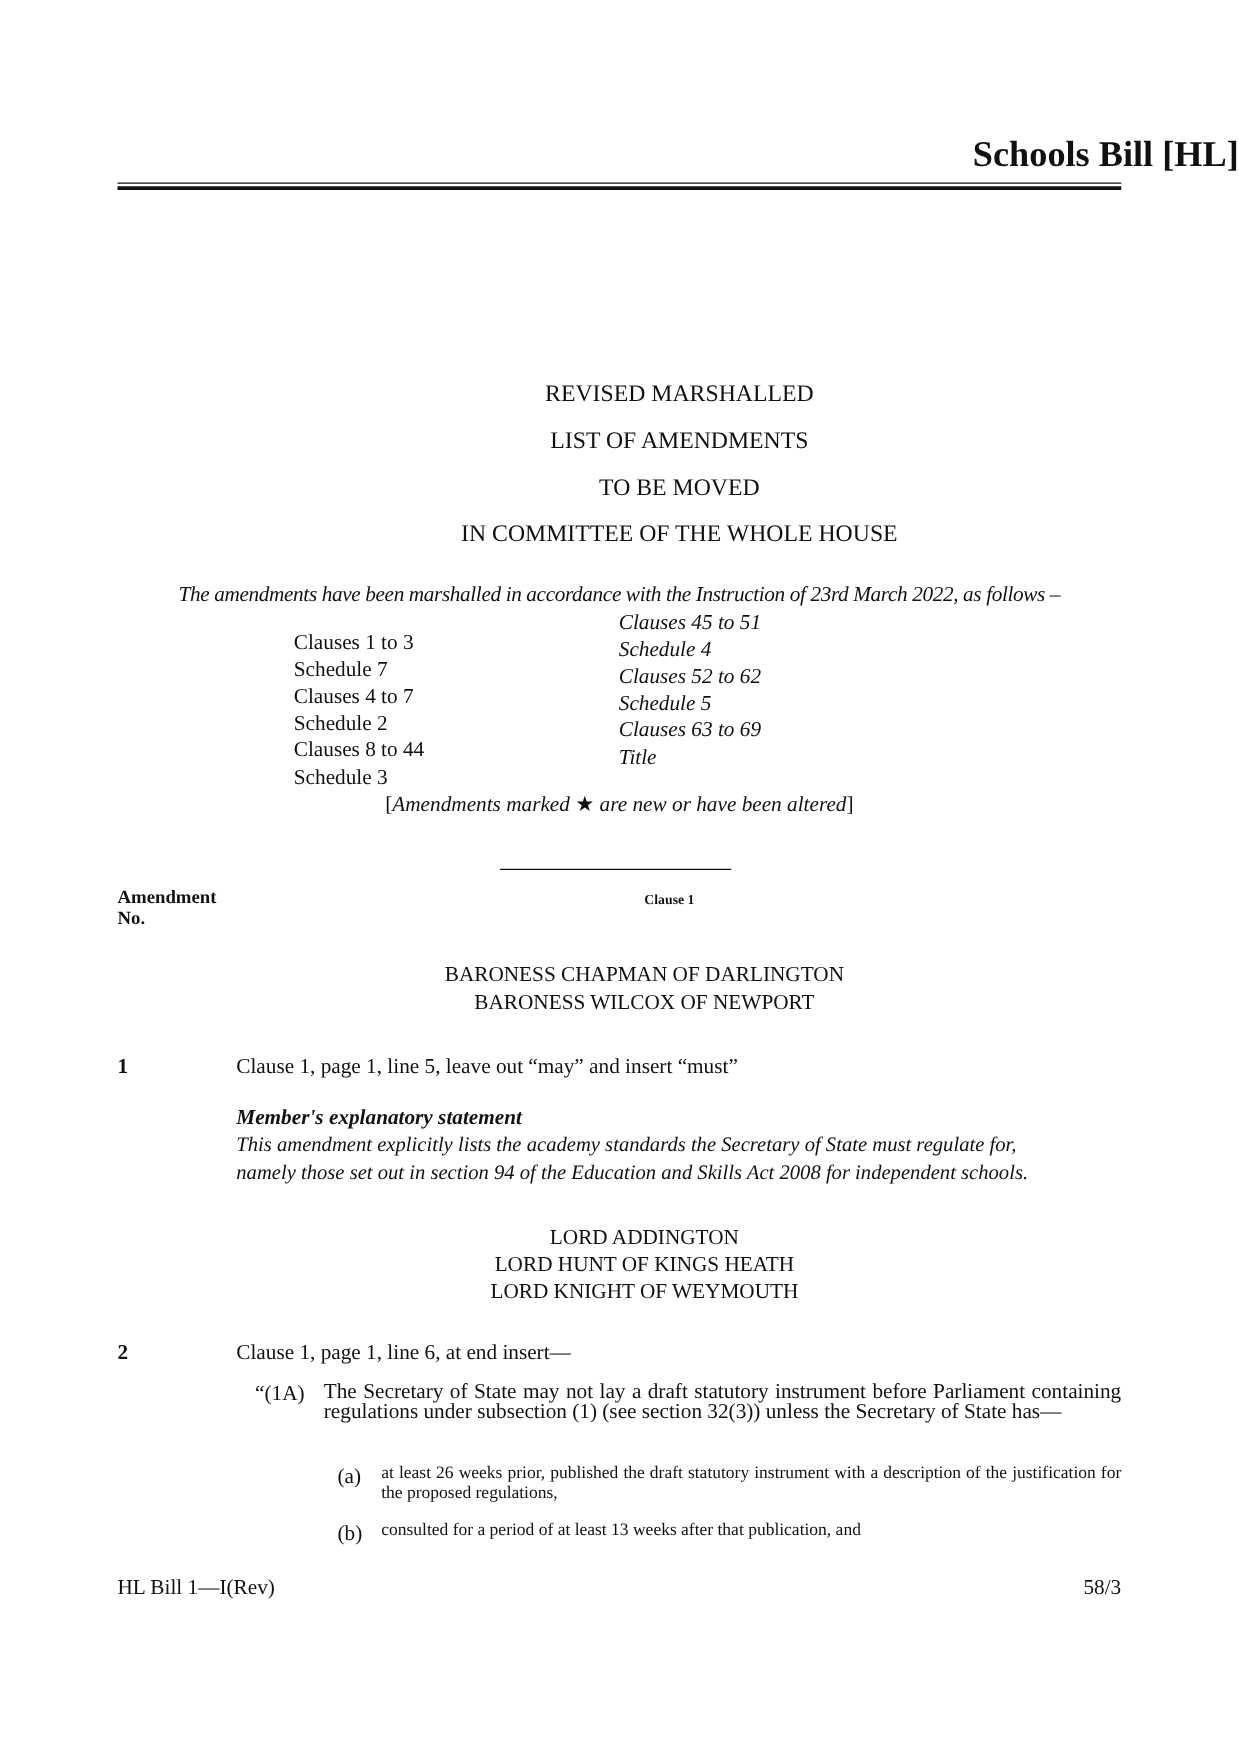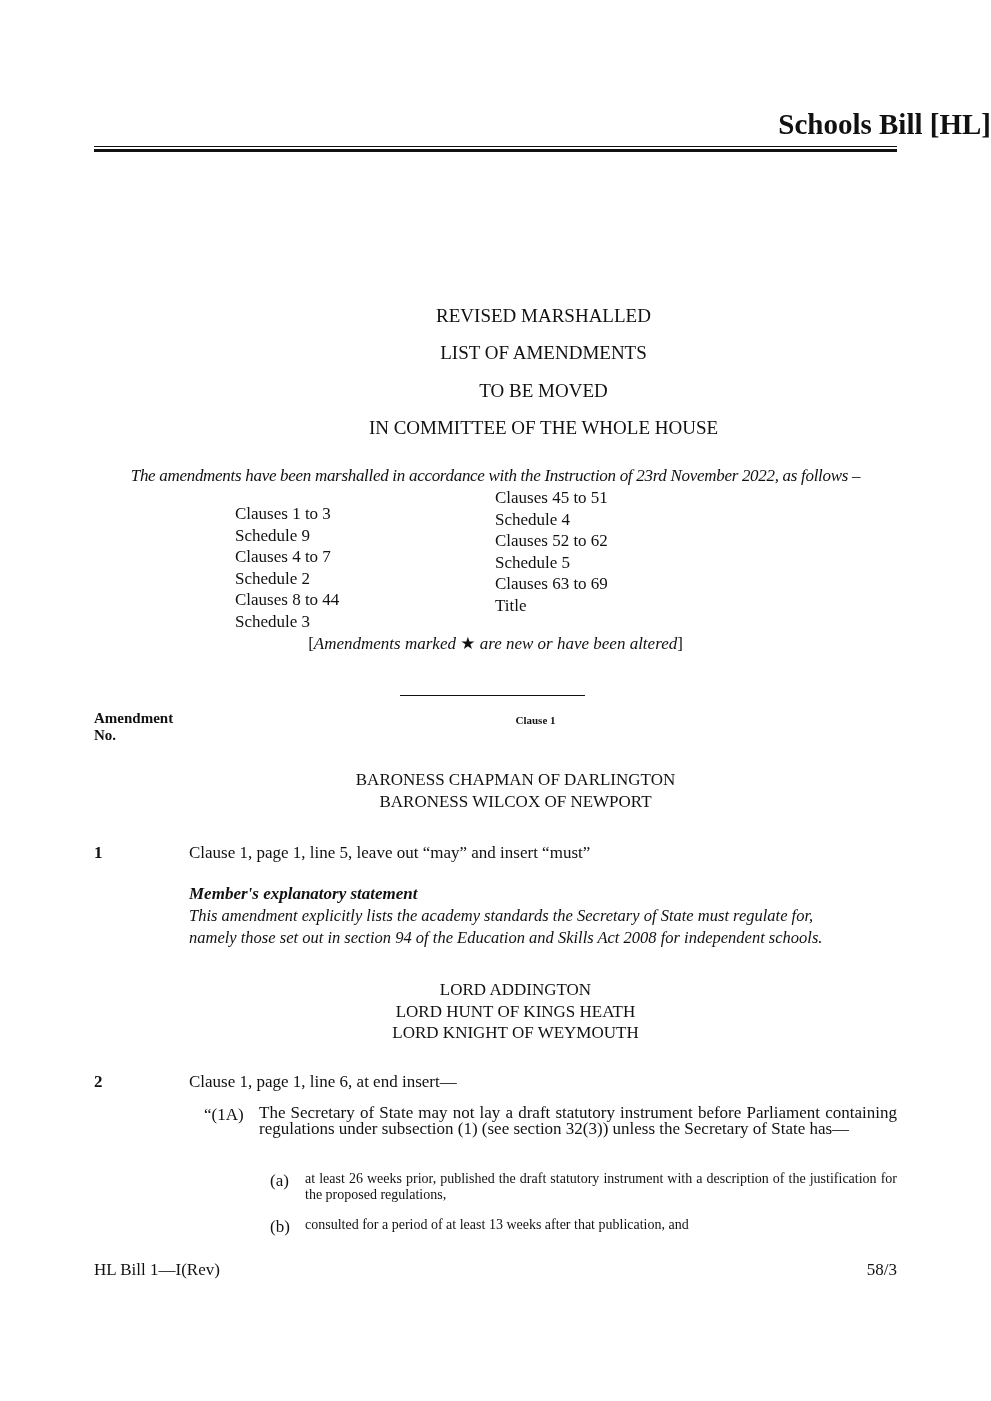--- a/index.html
+++ b/index.html
@@ -6,21 +6,21 @@
   body { width:991px; height:1401px; position:relative; color:#111;
          font-family:"Liberation Serif","DejaVu Serif",serif; font-size:17px; }
   .abs { position:absolute; }
   .title { left:0; width:991px; top:108px; text-align:right; font-weight:bold; font-size:29px; }
   .rule1 { left:94px; width:803px; top:146px; border-top:1px solid #111; }
   .rule2 { left:94px; width:803px; top:149px; border-top:3px solid #111; }
   .heading-line { left:0; width:991px; text-align:center; font-size:19px;padding-left:48px; }
   .instr { left:94px; width:803px; top:466px; text-align:center; font-style:italic; font-size:17px; letter-spacing:-0.3px; }
   .sched { font-size:17px; line-height:21.5px; }
   .col1 { left:235px; top:487px;margin-top:16px; }
-  .col2 { left:495px; top:487px; }
+  .col2 { left:495px; top:487px;font-style:italic; }
   .note { left:0; width:991px; top:633px; text-align:center; font-size:17px; }
   .note i { font-style:italic; }
   .short-rule { left:400px; width:185px; top:695px; border-top:1px solid #111; }
   .amend-no-label { left:94px; top:710px; font-weight:bold; font-size:15px; line-height:17px; }
   .clause-head { left:0; width:991px; top:714px; text-align:center; font-weight:bold; font-size:11px;margin-left:40px; }
   .names { left:0; width:991px; text-align:center; font-size:17px; line-height:21.5px;padding-left:20px; }
   .num { left:94px; font-weight:bold; font-size:17px; }
   .text { left:189px; font-size:17px; }
   .stmt-title { left:189px; top:884px; font-weight:bold; font-style:italic; font-size:17px; }
   .stmt-body { left:189px; top:905px; width:710px; font-style:italic; font-size:16.5px; line-height:21.5px; }
@@ -36,25 +36,25 @@
 
 <div class="abs title">Schools Bill [HL]</div>
 <div class="abs rule1"></div>
 <div class="abs rule2"></div>
 
 <div class="abs heading-line" style="top:305px">REVISED MARSHALLED</div>
 <div class="abs heading-line" style="top:342px">LIST OF AMENDMENTS</div>
 <div class="abs heading-line" style="top:380px">TO BE MOVED</div>
 <div class="abs heading-line" style="top:417px">IN COMMITTEE OF THE WHOLE HOUSE</div>
 
-<div class="abs instr">The amendments have been marshalled in accordance with the Instruction of 23rd November 2022, as follows –</div>
+<div class="abs instr">The amendments have been marshalled in accordance with the Instruction of 23rd March 2022, as follows –</div>
 
 <div class="abs sched col1">
   <div>Clauses 1 to 3</div>
-  <div>Schedule 9</div>
+  <div>Schedule 7</div>
   <div>Clauses 4 to 7</div>
   <div>Schedule 2</div>
   <div>Clauses 8 to 44</div>
   <div>Schedule 3</div>
 </div>
 <div class="abs sched col2">
   <div>Clauses 45 to 51</div>
   <div>Schedule 4</div>
   <div>Clauses 52 to 62</div>
   <div>Schedule 5</div>

